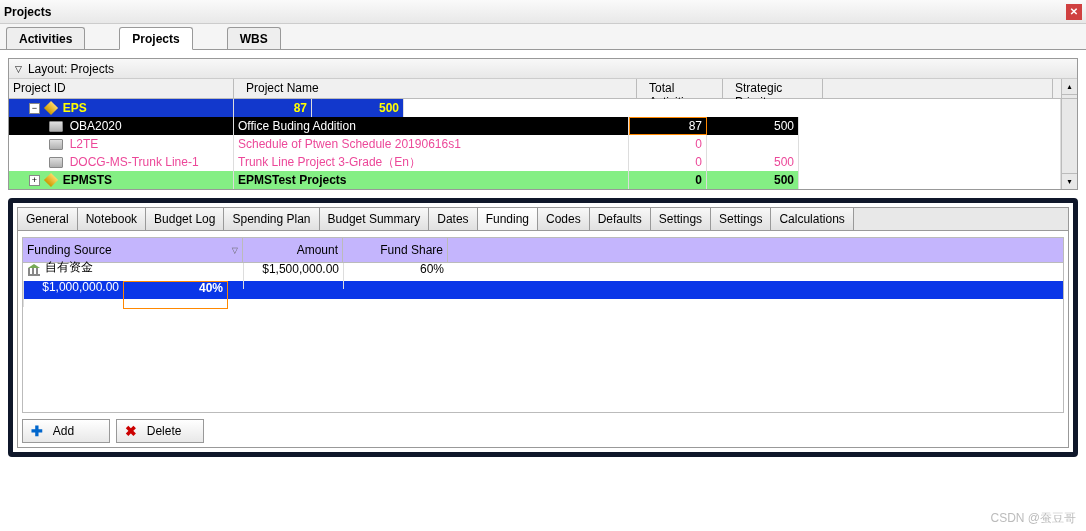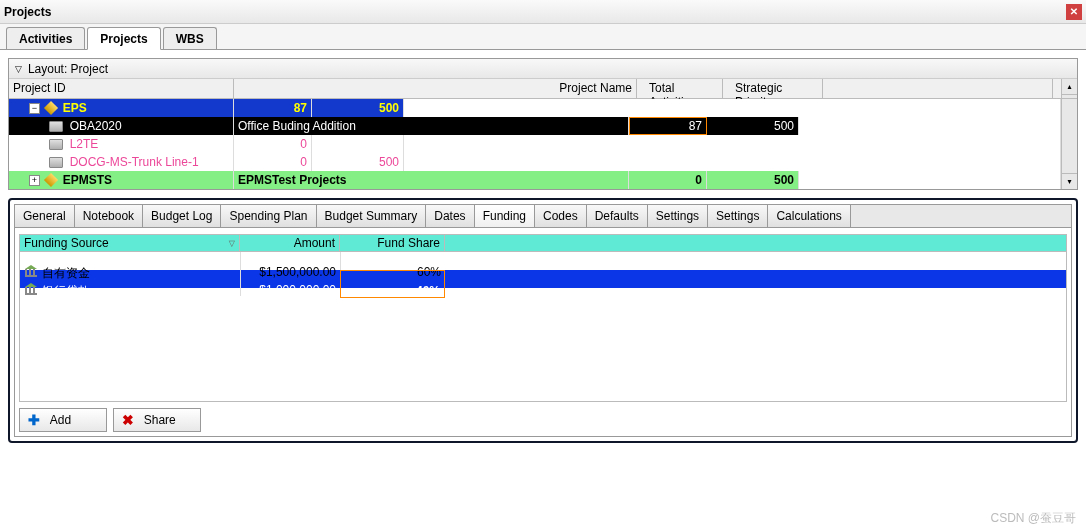--- a/index.html
+++ b/index.html
@@ -2,34 +2,34 @@
 <html><head>
   <meta charset="utf-8">
   <style>
     * { box-sizing: border-box; margin: 0; padding: 0; font-family: Tahoma, Arial, sans-serif; font-size: 12px; }
     body { background: #fff; width: 1086px; height: 531px; overflow: hidden; }
     
     .title-bar { height: 24px; background: linear-gradient(#fafafa, #e8e8e8); border-bottom: 1px solid #ccc; display: flex; align-items: center; padding: 0 4px; }
     .title-bar .title { font-weight: bold; flex: 1; }
     .title-bar .close { width: 16px; height: 16px; background: #d04040; color: #fff; display: flex; align-items: center; justify-content: center; font-size: 10px; font-weight: bold; cursor: pointer; }
     
-    .main-tabs { display: flex; background: #f5f5f5; border-bottom: 1px solid #999; padding-left: 6px; height: 26px; }
+    .main-tabs { display: flex; background: #f5f5f5; border-bottom: 1px solid #999; padding-left: 6px; height: 26px; gap: 32px; }
     .main-tab { padding: 4px 12px; border: 1px solid #999; border-bottom: none; margin-right: 2px; background: #eee; cursor: pointer; font-weight: bold; border-radius: 3px 3px 0 0; margin-top: 3px; }
     .main-tab.active { background: #fff; border-bottom: 1px solid #fff; position: relative; z-index: 1; margin-bottom: -1px; }
     
     .content { padding: 8px; }
     .panel { border: 1px solid #999; background: #fff; }
     
     .layout-bar { height: 20px; background: linear-gradient(#f8f8f8, #e8e8e8); border-bottom: 1px solid #ccc; display: flex; align-items: center; padding: 0 6px; }
     .layout-bar .chev { font-size: 9px; margin-right: 6px; }
     
     .grid-header { display: flex; background: #f0f0f0; border-bottom: 1px solid #bbb; height: 20px; gap: 8px; }
     .grid-header .col { border-right: 1px solid #bbb; padding: 2px 4px; }
     .col-id { width: 225px; }
-    .col-name { width: 395px; text-align: right; }
+    .col-name { width: 395px; }
     .col-ta { width: 78px; text-align: left; }
     .col-sp { width: 92px; text-align: left; }
     .col-rest { flex: 1; }
     .scrollbar { width: 16px; background: #e8e8e8; border-left: 1px solid #bbb; position: relative; }
     .scroll-up { position: absolute; top: 0; left: 0; right: 0; height: 16px; display: flex; align-items: center; justify-content: center; font-size: 8px; border-bottom: 1px solid #bbb; }
     .scroll-down { position: absolute; bottom: 0; left: 0; right: 0; height: 16px; display: flex; align-items: center; justify-content: center; font-size: 8px; border-top: 1px solid #bbb; }
     .grid-rows-wrap { display: flex; }
     .grid-rows { flex: 1; }
     .grid-row { display: flex; height: 18px; align-items: stretch; }
     .grid-row .cell { border-right: 1px solid #ddd; padding: 1px 4px; display: flex; align-items: center; overflow: hidden; white-space: nowrap; }
@@ -42,37 +42,37 @@
     .row-normal { background: #fff; color: #ec4899; }
     .row-green { background: #84ef84; color: #000; font-weight: bold; }
     
     .tree-controls { display: inline-flex; align-items: center; gap: 4px; }
     .expander { width: 11px; height: 11px; border: 1px solid #888; background: #fff; color: #000; font-size: 9px; display: inline-flex; align-items: center; justify-content: center; margin-right: 2px; font-weight: normal; }
     .diamond { width: 10px; height: 10px; background: linear-gradient(#ffd966, #cc9900); transform: rotate(45deg); display: inline-block; }
     .folder { width: 14px; height: 11px; background: linear-gradient(#e0e0e0, #b0b0b0); border: 1px solid #888; border-radius: 1px; display: inline-block; }
     .indent1 { padding-left: 20px !important; }
     .indent2 { padding-left: 40px !important; }
     
-    .detail-outer { border: 2px solid #0f172a; border-radius: 4px; padding: 4px; margin-top: 8px; }
+    .detail-outer { border: 5px solid #0f172a; border-radius: 4px; padding: 4px; margin-top: 8px; }
     .detail-tabs { display: flex; background: #e8e8e8; border: 1px solid #999; height: 24px; }
     .detail-tab { padding: 3px 8px; border-right: 1px solid #999; cursor: pointer; background: linear-gradient(#f8f8f8, #e0e0e0); display: flex; align-items: center; }
     .detail-tab.active { background: linear-gradient(#fff, #f0f0f0); }
     
     .detail-body { border: 1px solid #999; border-top: none; padding: 6px 4px 4px 4px; background: #fff; }
     
-    .sub-grid-header { display: flex; background: #5eead4; border: 1px solid #bbb; height: 18px; }
+    .sub-grid-header { display: flex; background: #c4b5fd; border: 1px solid #bbb; height: 26px; }
     .sub-grid-header .scol { border-right: 1px solid #bbb; padding: 1px 4px; display: flex; align-items: center; }
     .scol-fs { width: 220px; }
     .scol-amt { width: 100px; justify-content: flex-end; }
     .scol-share { width: 105px; justify-content: flex-end; }
     .sort-arrow { font-size: 8px; margin-left: auto; color: #666; }
     
     .sub-grid-body { border: 1px solid #bbb; border-top: none; height: 150px; background: #fff; }
     .sub-row { display: flex; height: 18px; }
-    .sub-row .scell { padding: 13px 4px; display: flex; align-items: flex-start; }
+    .sub-row .scell { padding: 13px 4px; display: flex; align-items: flex-end; }
     .sub-row.selected { background: #0a36e8; color: #fff; }
     .sub-row .num { justify-content: flex-end; border-left: 1px solid #ddd; }
     .sub-row.selected .share-cell { border: 1px solid #ff8800; font-weight: bold; }
     .bank-icon { width: 14px; height: 12px; display: inline-block; margin-right: 4px; position: relative; }
     .bank-icon::before { content: ""; position: absolute; top: 0; left: 1px; right: 1px; height: 4px; background: #7a5; clip-path: polygon(50% 0, 100% 100%, 0 100%); }
     .bank-icon::after { content: ""; position: absolute; bottom: 0; left: 1px; right: 1px; top: 4px; background: repeating-linear-gradient(90deg, #888 0 2px, transparent 2px 4px); border-bottom: 2px solid #888; }
     
     .btn-bar { margin-top: 6px; display: flex; gap: 6px; }
     .btn { border: 1px solid #999; background: linear-gradient(#fff, #e8e8e8); width: 88px; height: 24px; display: flex; align-items: center; padding: 0 8px; cursor: pointer; gap: 10px; }
     .plus-icon { color: #0066cc; font-size: 14px; font-weight: bold; }
@@ -91,21 +91,21 @@
 <div class="main-tabs">
   <div class="main-tab">Activities</div>
   <div class="main-tab active">Projects</div>
   <div class="main-tab">WBS</div>
 </div>
 
 <div class="content">
   <div class="panel">
     <div class="layout-bar">
       <span class="chev">▽</span>
-      <span>Layout: Project</span>
+      <span>Layout: Projects</span>
     </div>
     <div class="grid-header">
       <div class="col col-id">Project ID</div>
       <div class="col col-name">Project Name</div>
       <div class="col col-ta">Total Activities</div>
       <div class="col col-sp">Strategic Priority</div>
       <div class="col col-rest"></div>
       <div class="scrollbar">
         <div class="scroll-up">▴</div>
       </div>
@@ -123,26 +123,28 @@
         </div>
         <div class="grid-row row-sel">
           <div class="cell col-id indent2"><span class="folder"></span>&nbsp;&nbsp;<span>OBA2020</span></div>
           <div class="cell col-name">Office Buding Addition</div>
           <div class="cell col-ta num highlight">87</div>
           <div class="cell col-sp num">500</div>
           <div class="cell col-rest" style="background:#fff"></div>
         </div>
         <div class="grid-row row-normal">
           <div class="cell col-id indent2"><span class="folder"></span>&nbsp;&nbsp;<span>L2TE</span></div>
+          <div class="cell col-name">Schedule of Ptwen Schedule 20190616s1</div>
           <div class="cell col-ta num">0</div>
           <div class="cell col-sp num"></div>
           <div class="cell col-rest"></div>
         </div>
         <div class="grid-row row-normal">
           <div class="cell col-id indent2"><span class="folder"></span>&nbsp;&nbsp;<span>DOCG-MS-Trunk Line-1</span></div>
+          <div class="cell col-name">Trunk Line Project 3-Grade（En）</div>
           <div class="cell col-ta num">0</div>
           <div class="cell col-sp num">500</div>
           <div class="cell col-rest"></div>
         </div>
         <div class="grid-row row-green">
           <div class="cell col-id indent1"><span class="tree-controls">
                 <span class="expander">+</span>
                 <span class="diamond"></span>
               </span>&nbsp;&nbsp;<span>EPMSTS</span></div>
           <div class="cell col-name">EPMSTest Projects</div>
@@ -184,35 +186,31 @@
       <div class="sub-grid-body">
         <div class="sub-row">
           <div class="scell scol-fs">
               <span class="bank-icon"></span>
               <span>自有资金</span>
             </div>
           <div class="scell scol-amt num">$1,500,000.00</div>
           <div class="scell scol-share num">60%</div>
         </div>
         <div class="sub-row selected">
-          <div class="scell scol-fs">
-              <span class="bank-icon"></span>
-              <span>银行贷款</span>
-            </div>
           <div class="scell scol-amt num">$1,000,000.00</div>
           <div class="scell scol-share num share-cell">40%</div>
         </div>
       </div>
       <div class="btn-bar">
         <div class="btn">
             <span class="plus-icon">✚</span>
             <span>Add</span>
           </div>
         <div class="btn">
             <span class="x-icon">✖</span>
-            <span>Share</span>
+            <span>Delete</span>
           </div>
       </div>
     </div>
   </div>
 </div>
 
 <div class="watermark">CSDN @蚕豆哥</div>
 
 </body></html>

